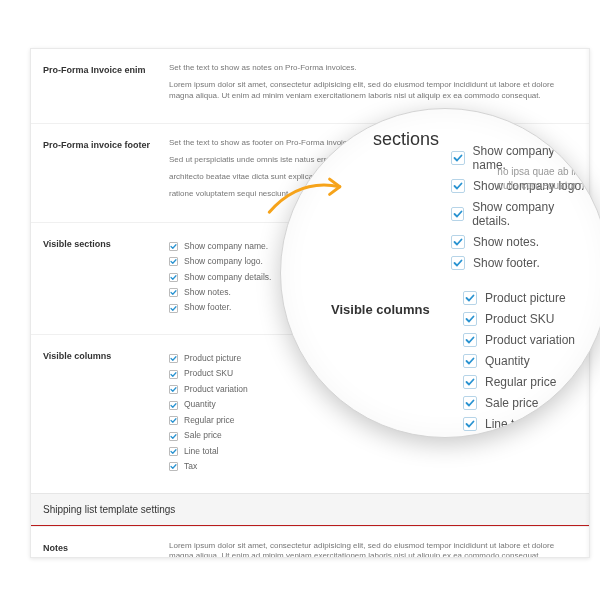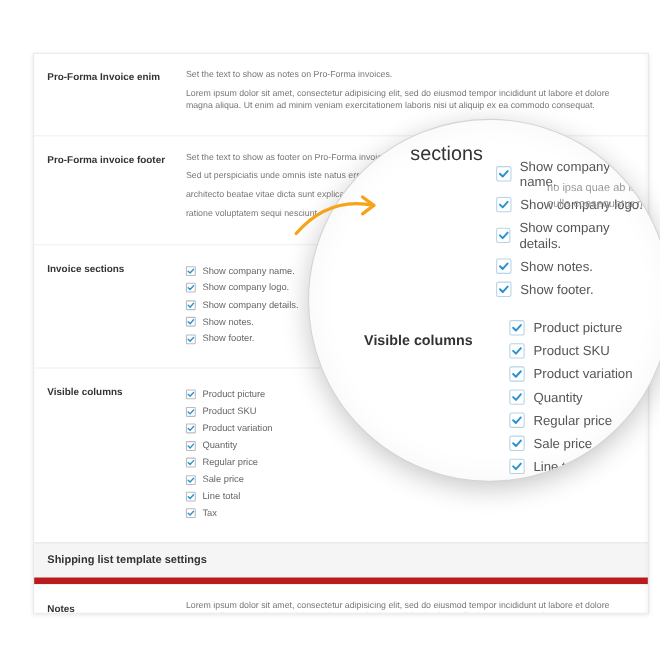--- a/index.html
+++ b/index.html
@@ -8,22 +8,22 @@
   .panel{position:absolute;left:30px;top:48px;width:560px;height:510px;background:#fff;
          box-shadow:0 1px 4px rgba(0,0,0,0.1);border:1px solid #e9e9e9;overflow:hidden}
   .section{display:flex;border-top:1px solid #f0f0f0;padding:14px 12px 16px 12px}
   .section:first-child{border-top:none}
   .label{flex:0 0 126px;font-size:9px;font-weight:600;color:#333;padding-top:2px;padding-right:8px}
   .content{flex:1;font-size:8px;line-height:1.35;color:#777}
   .desc{margin-bottom:6px}
   .ck-row{display:flex;align-items:center;gap:6px;font-size:8.5px;color:#666;margin:4px 0}
   .ck{width:9px;height:9px;border:1px solid #bbb;background:#fff;display:inline-flex;align-items:center;justify-content:center;border-radius:1px}
   .ck svg{width:7px;height:7px;display:block}
-  .banner{background:#f5f5f5;border-top:1px solid #e6e6e6;border-bottom:6px solid #b91c1c;
-          padding:10px 12px;font-size:10px;font-weight:700;color:#333}
+  .banner{background:#f5f5f5;border-top:1px solid #e6e6e6;border-bottom:1px solid #b91c1c;
+          padding:10px 12px;font-size:10px;font-weight:400;color:#333}
 
   
   .lens{position:absolute;right:-10px;top:108px;width:330px;height:330px;border-radius:50%;
         border:1px solid #d4d4d4;background:#fff;
         box-shadow:0 6px 24px rgba(0,0,0,0.22), inset 0 0 30px rgba(0,0,0,0.04);
         overflow:hidden;padding:28px 22px 28px 50px}
   .lens .zs-label{position:absolute;left:92px;top:20px;font-size:18px;color:#333}
   .lens .zgroup{margin-top:4px}
   .lens .zrow{display:flex;align-items:center;gap:8px;margin:7px 0;font-size:12px;color:#555}
   .lens .zrow .zc{width:14px;height:14px;border:1px solid #b6d4e8;display:inline-flex;align-items:center;justify-content:center;border-radius:2px;background:#fff}
@@ -58,21 +58,21 @@
       <div class="label">Pro-Forma invoice footer</div>
       <div class="content">
         <div class="desc">Set the text to show as footer on Pro-Forma invoice</div>
         <div class="desc">Sed ut perspiciatis unde omnis iste natus error</div>
         <div class="desc">architecto beatae vitae dicta sunt explicabo</div>
         <div class="desc">ratione voluptatem sequi nesciunt.</div>
       </div>
     </div>
 
     <div class="section">
-      <div class="label">Invoice sections</div>
+      <div class="label">Visible sections</div>
       <div class="content" id="vs-list">
           <div class="ck-row">
             <span class="ck">
               <svg viewBox="0 0 10 10">
                 <path d="M1.5 5 L4 7.5 L8.5 2.5" fill="none" stroke="#2993d1" stroke-width="1.8" stroke-linecap="round" stroke-linejoin="round"></path>
               </svg>
             </span>
             <span>Show company name.</span>
           </div>
           <div class="ck-row">

